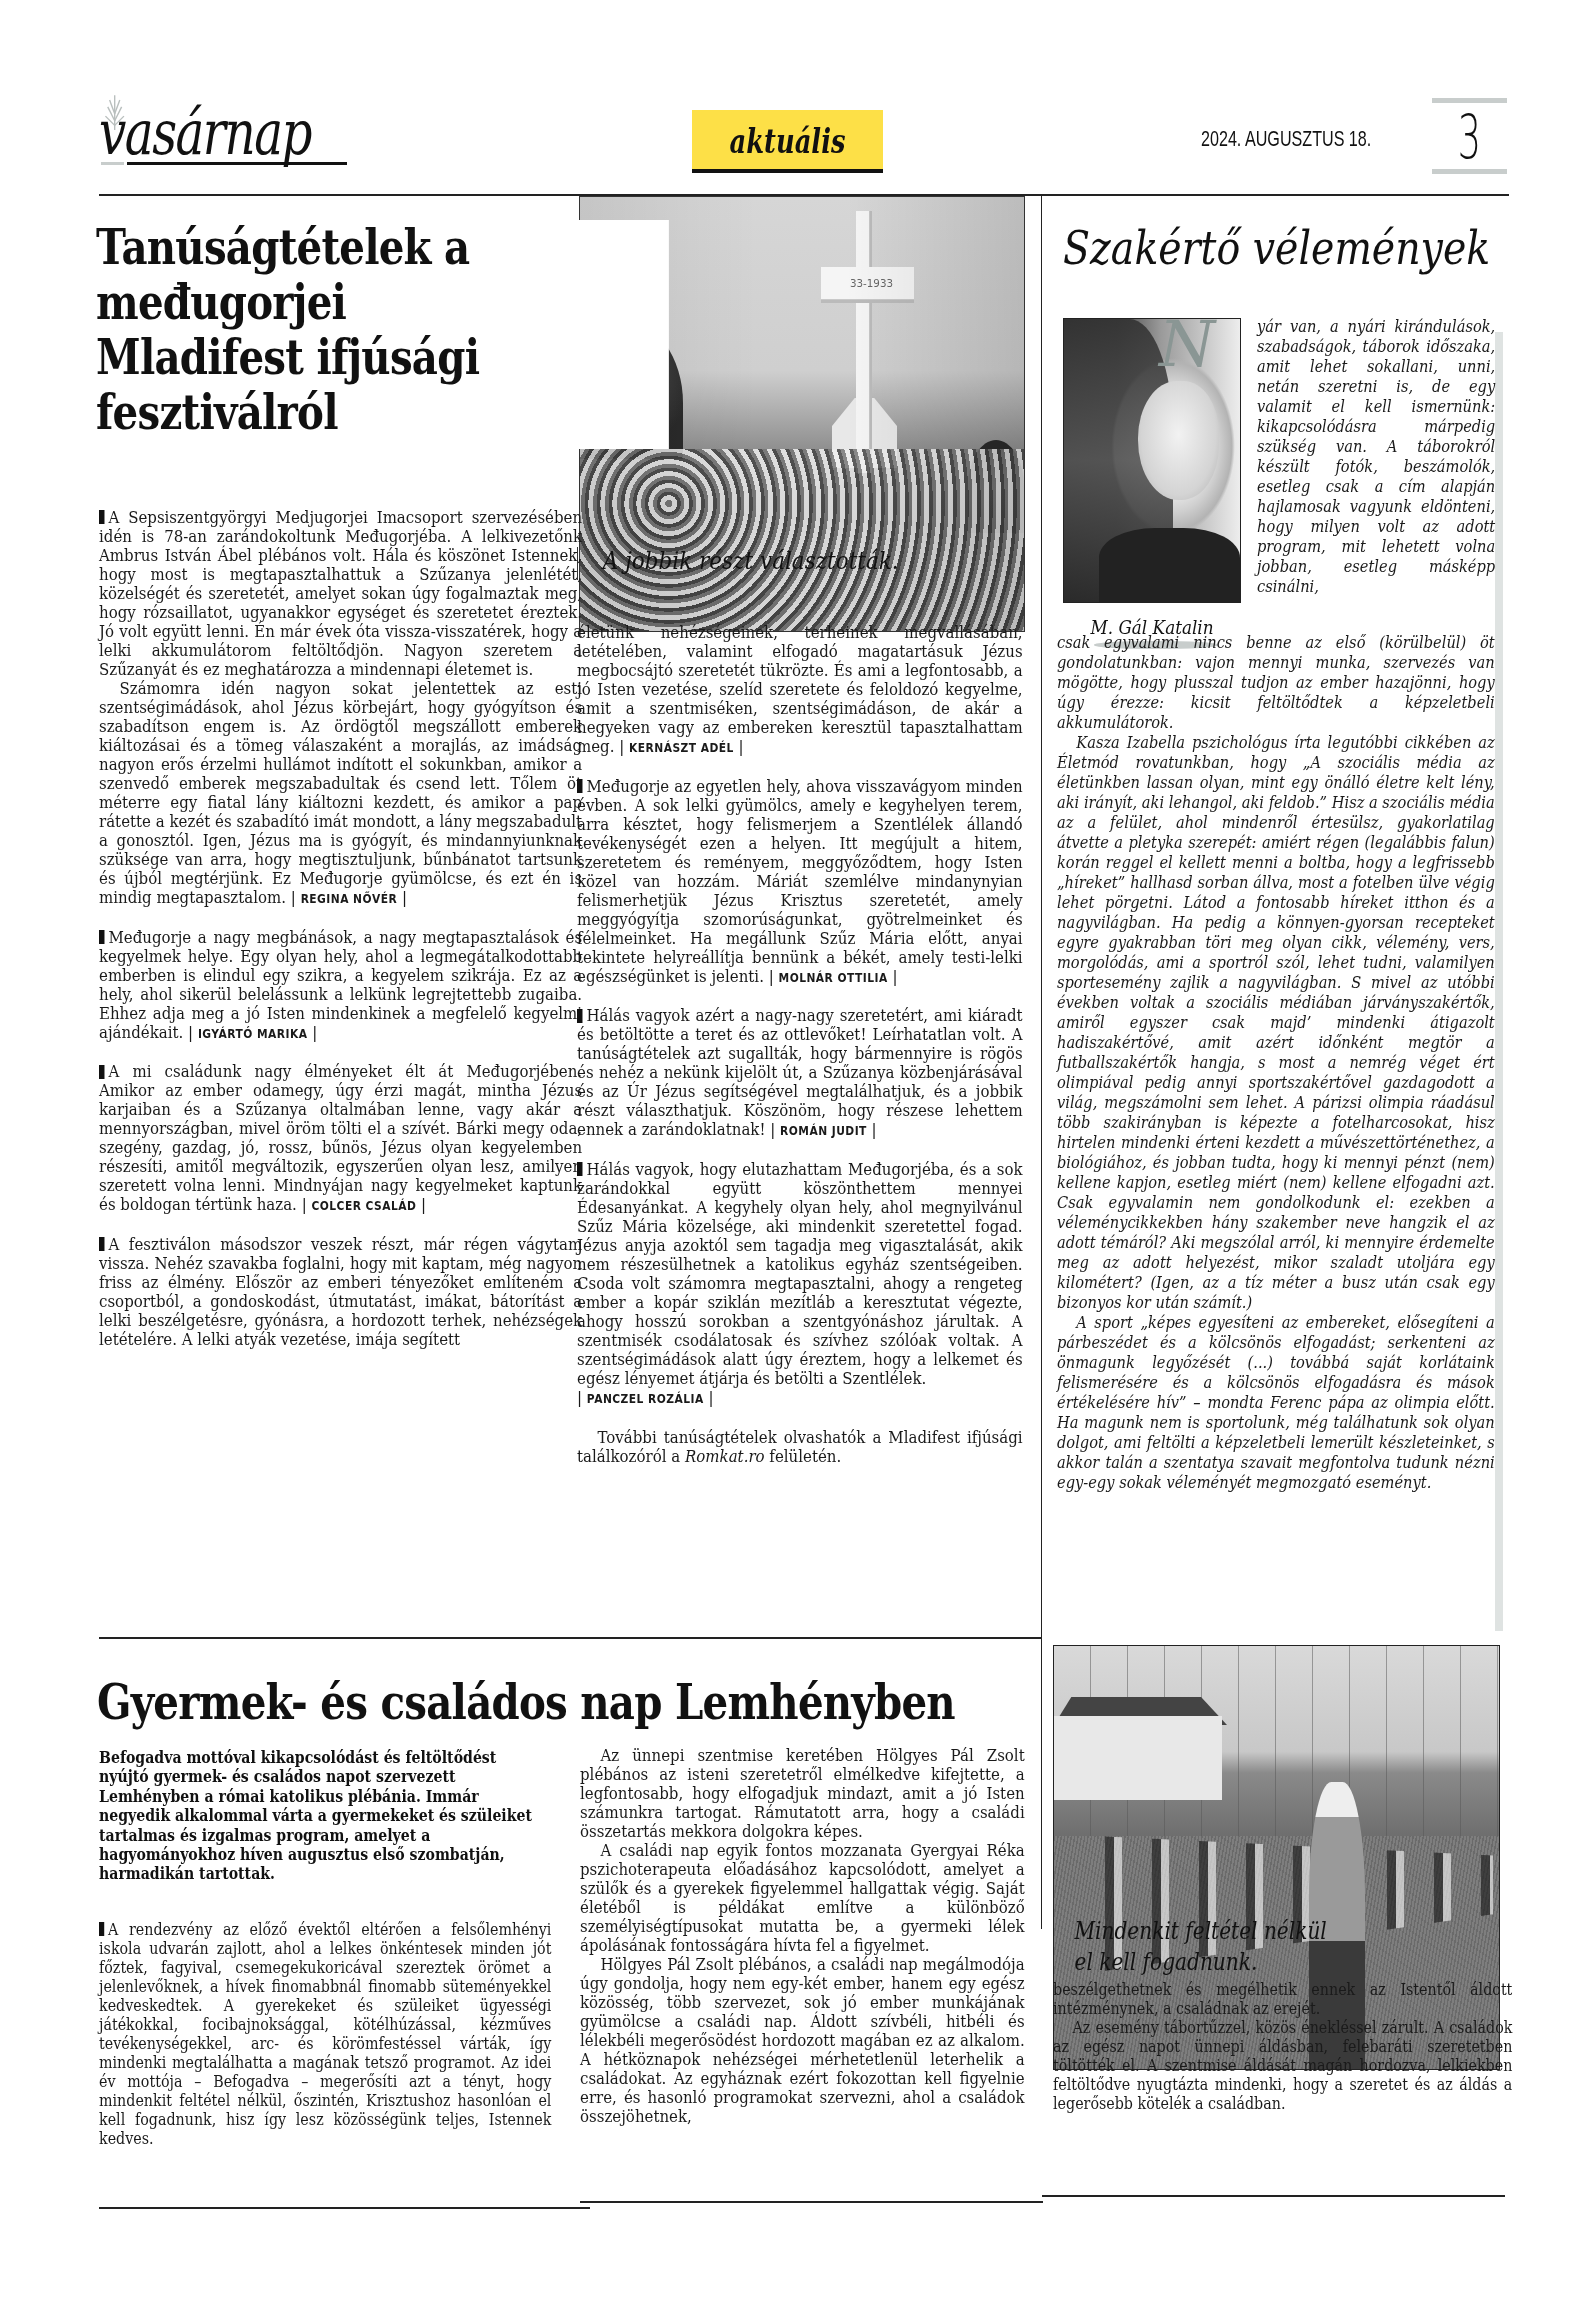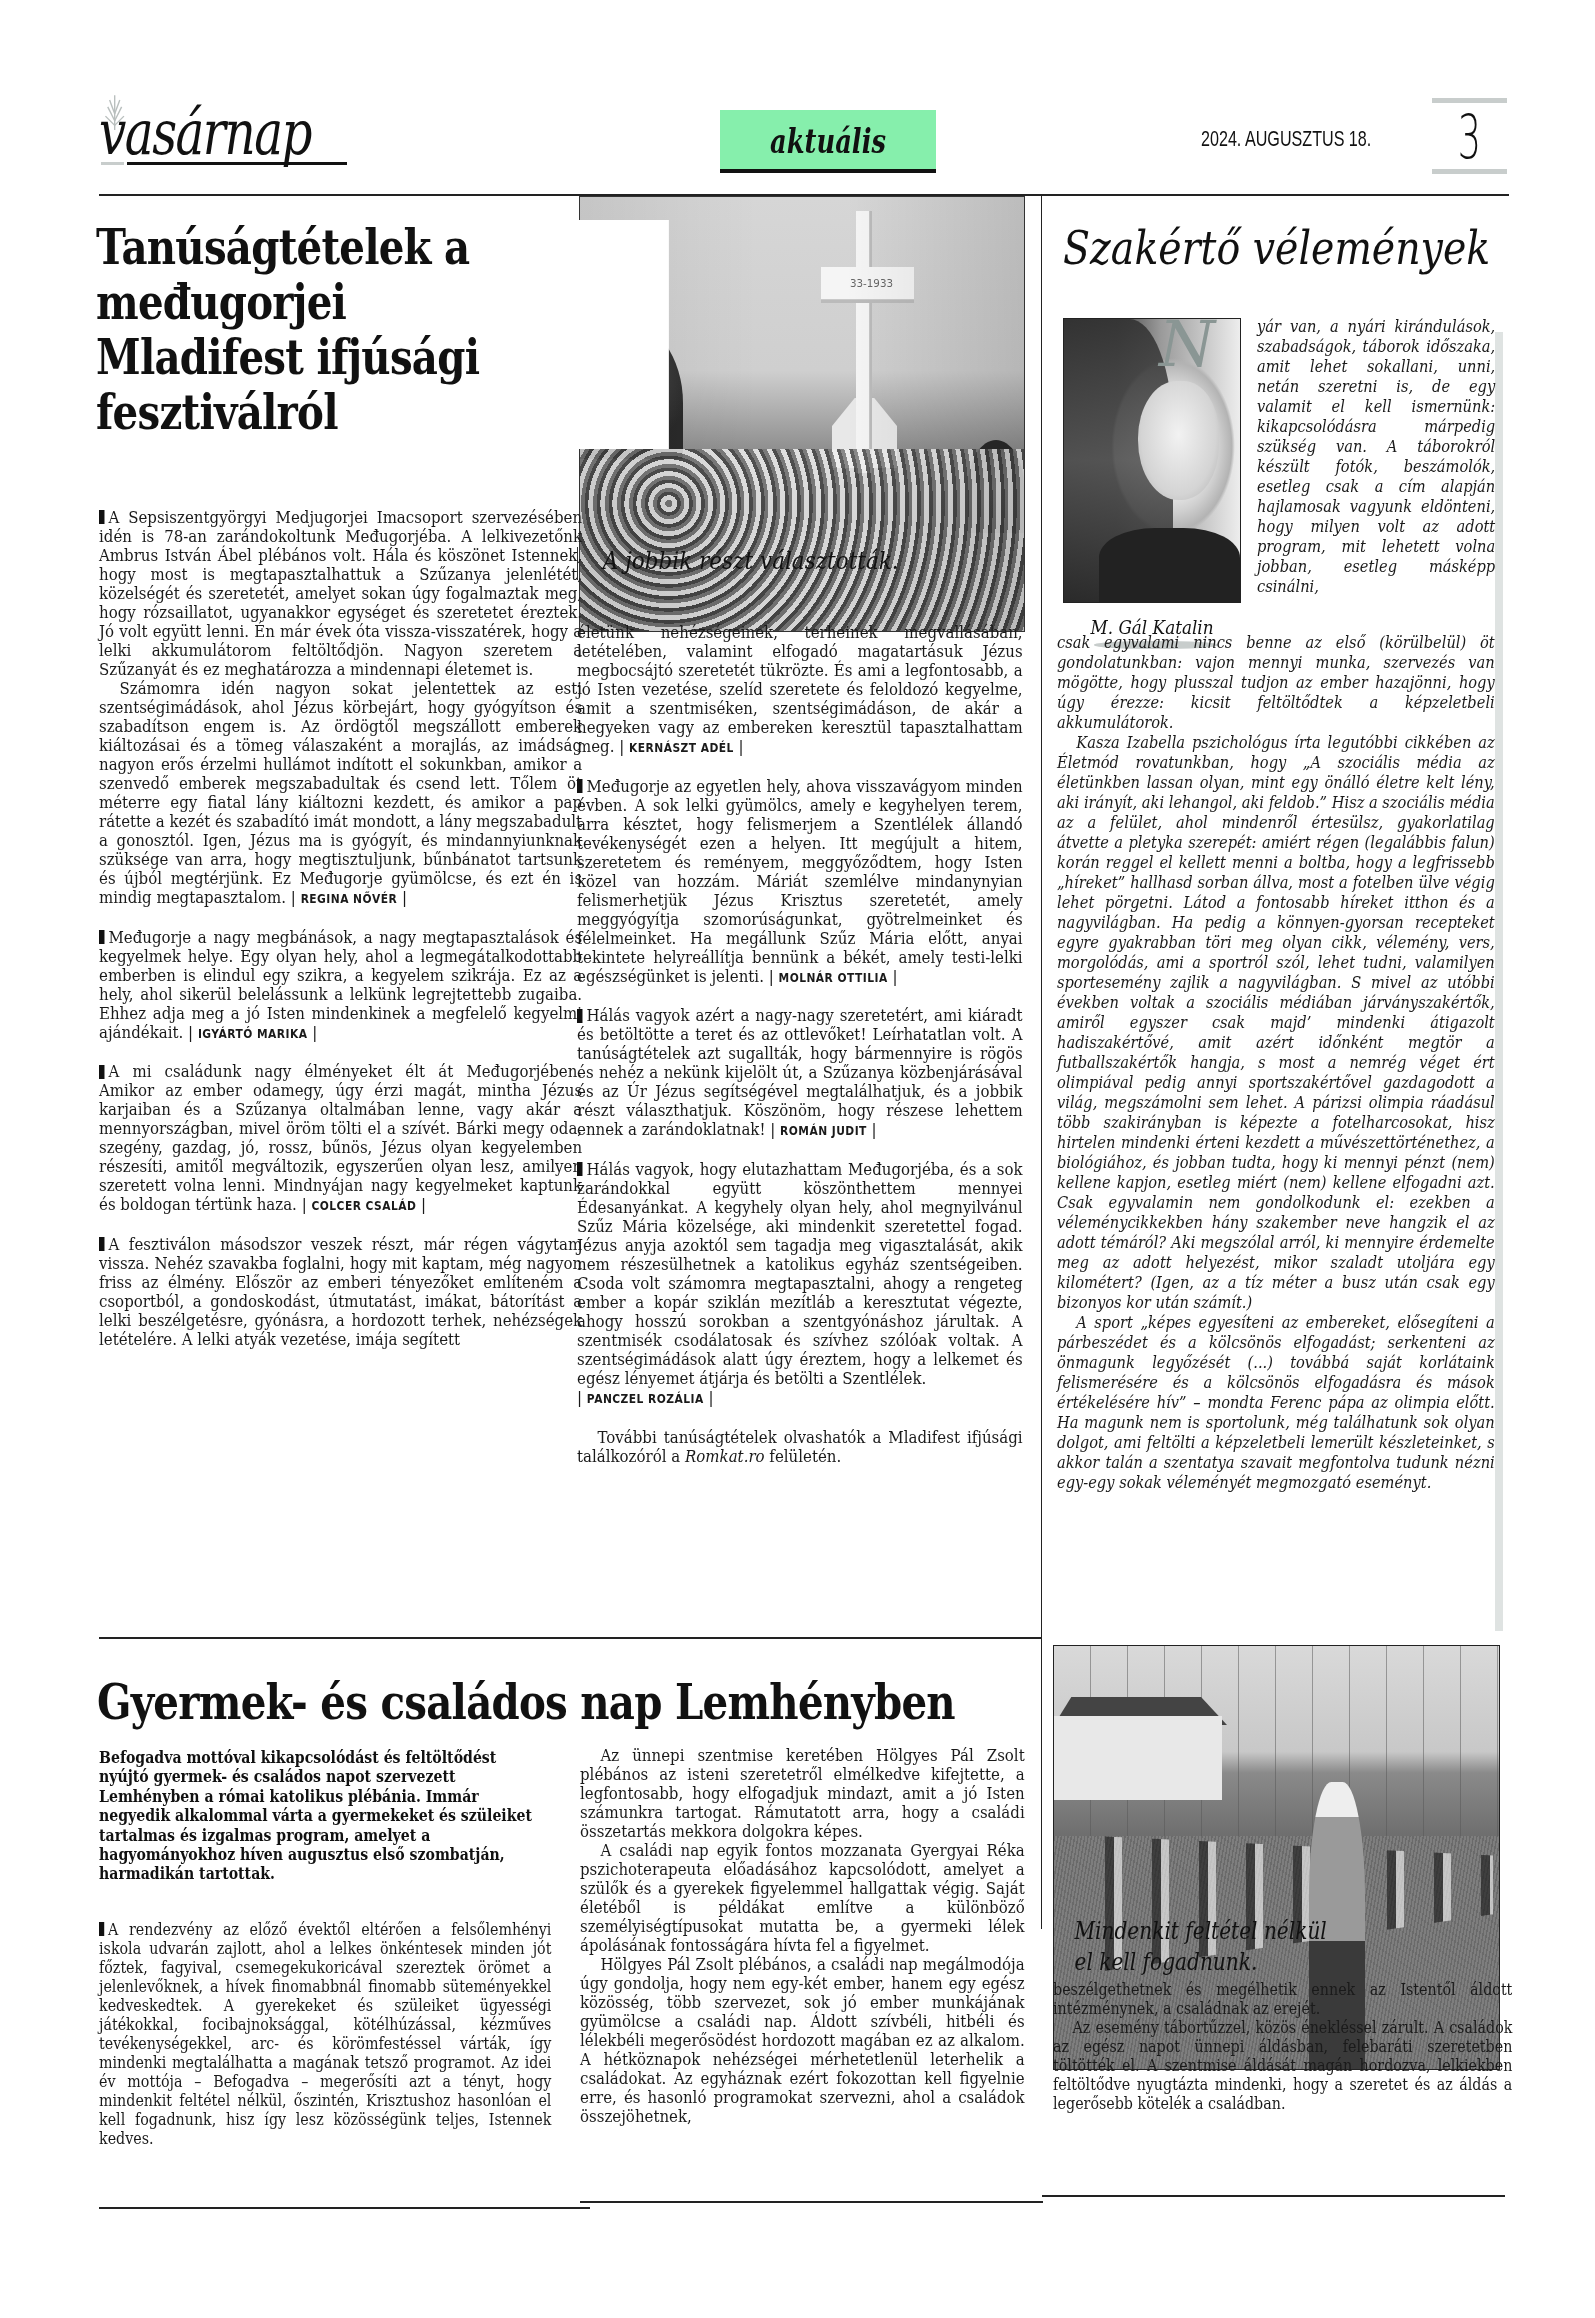--- a/index.html
+++ b/index.html
@@ -6,21 +6,21 @@
   html, body { width: 1595px; height: 2319px; background: #ffffff; overflow: hidden; }
   body { position: relative; font-family: "DejaVu Serif", serif; color: #1a1a1a; }
 
   
   .masthead { position: absolute; left: 99px; top: 93px; width: 248px; height: 79px; }
   .masthead .sprig { position: absolute; left: 3.7px; top: 0; width: 23.4px; height: 37px; }
   .masthead .logo { position: absolute; left: 0; top: 9.3px; font-family: "DejaVu Serif", serif; font-style: italic; font-size: 62px; line-height: 1; color: #111; letter-spacing: -1.9px; transform: scaleX(0.78); transform-origin: left top; }
   .masthead .logo-bar { position: absolute; left: 28px; top: 69px; width: 220px; height: 2.8px; background: #111; }
   .masthead .logo-bar-gray { position: absolute; left: 1.9px; top: 69px; width: 23.4px; height: 2.8px; background: #c8cdcc; }
 
-  .section-tag { position: absolute; left: 720px; top: 110px; width: 216px; height: 63px; background: #86efac; }
+  .section-tag { position: absolute; left: 692px; top: 110px; width: 191px; height: 63px; background: #fde047; }
   .section-tag span { position: absolute; left: 0; right: 0; top: 12px; text-align: center; font-family: "DejaVu Serif", serif; font-style: italic; font-weight: bold; font-size: 33px; color: #111; transform: scaleX(0.78); }
   .section-tag .underbar { position: absolute; left: 0; bottom: 0; width: 100%; height: 3.7px; background: #111; }
 
   .issue-date { position: absolute; left: 1201px; top: 127px; font-family: "Liberation Sans", sans-serif; font-size: 21.5px; color: #111; transform: scaleX(0.75); transform-origin: left top; }
   .page-num-box { position: absolute; left: 1432px; top: 98px; width: 75px; height: 76px; }
   .page-num-box .bar-top, .page-num-box .bar-bot { position: absolute; left: 0; width: 100%; height: 4.7px; background: #c8cdcc; }
   .page-num-box .bar-top { top: 0; } .page-num-box .bar-bot { bottom: 0; }
   .page-num { position: absolute; left: 0; right: 0; top: 8.4px; text-align: center; font-family: "DejaVu Sans", sans-serif; font-weight: 200; font-size: 61px; line-height: 1; color: #111; transform: scaleX(0.6); }
 
   .header-rule { position: absolute; left: 99px; top: 194px; width: 1410px; height: 2.3px; background: #222; }

